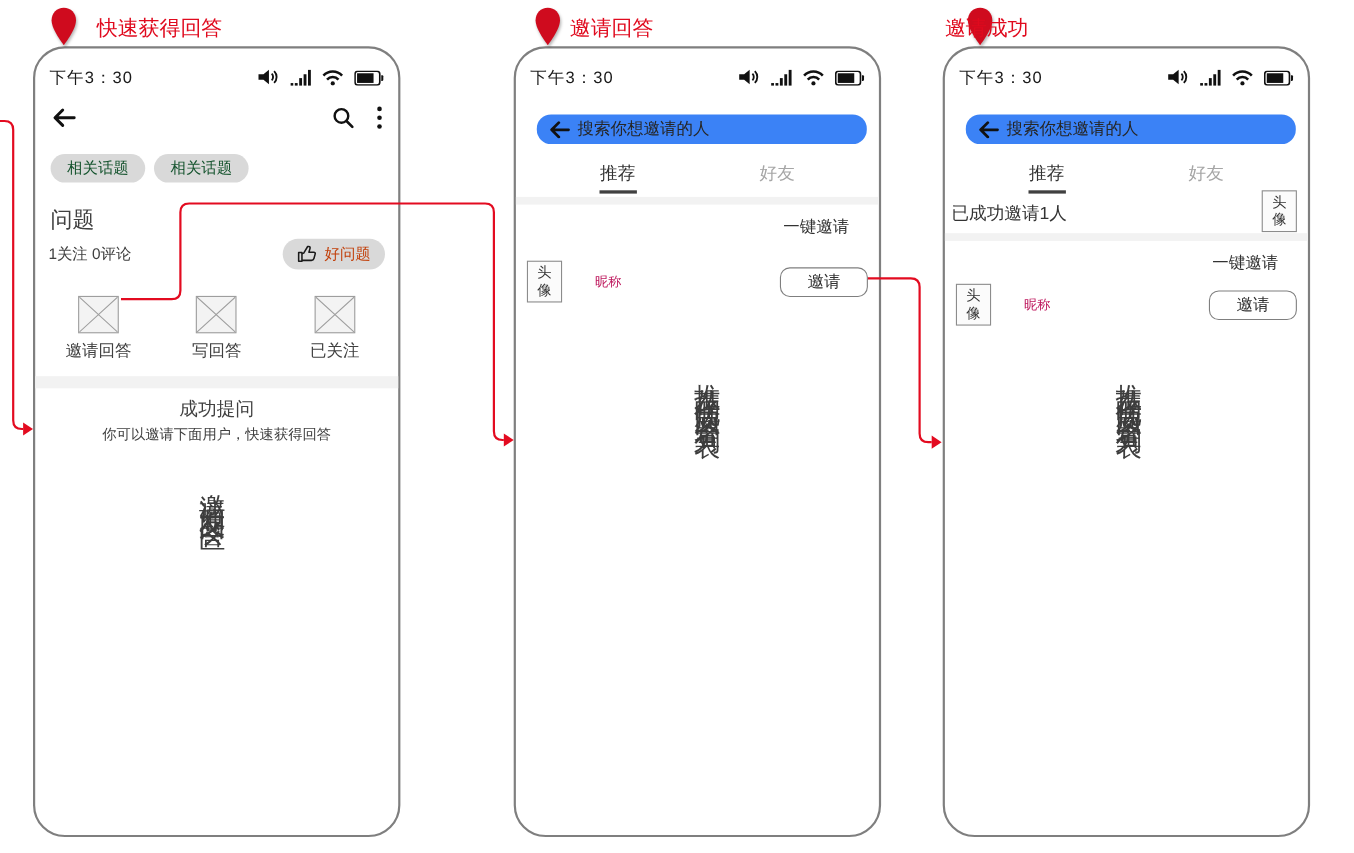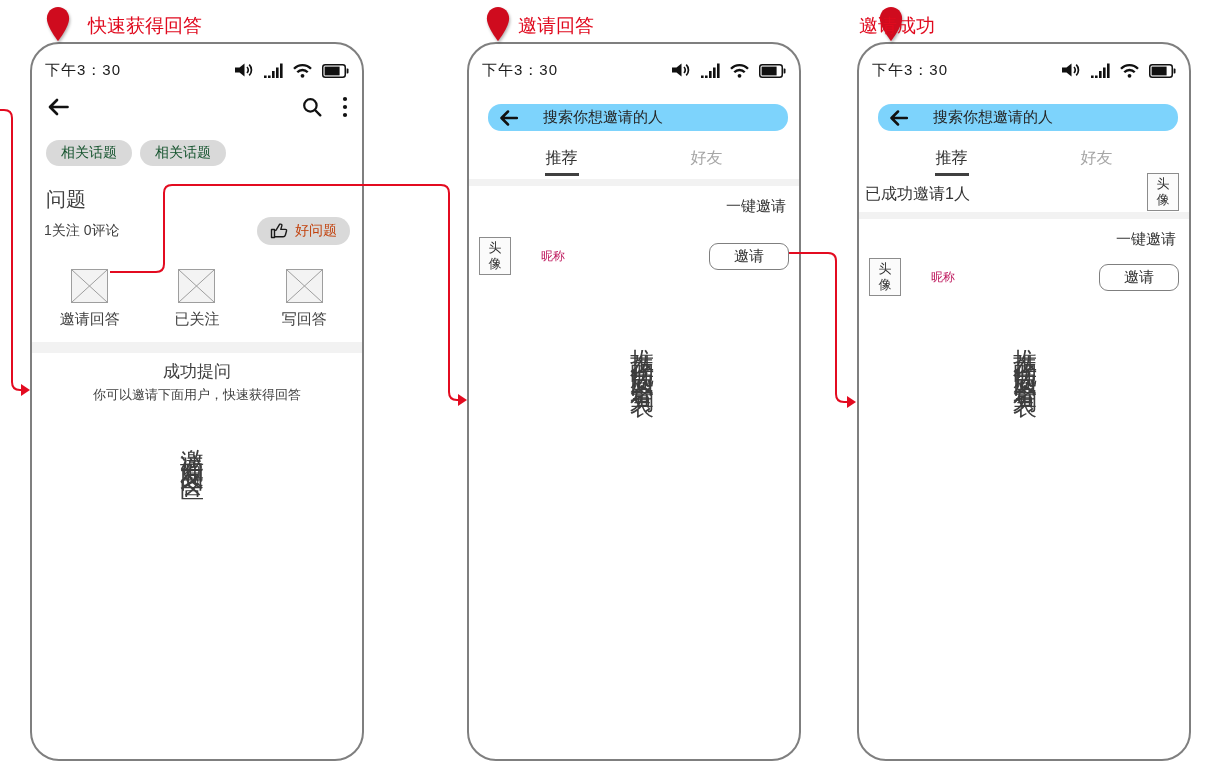--- a/index.html
+++ b/index.html
@@ -37,31 +37,31 @@
   .csub{margin-top:3px;text-align:center;font-size:13px;color:#404040;}
 
   .vnote{position:absolute;writing-mode:vertical-rl;text-orientation:upright;
          font-size:24px;color:#3d3d3d;letter-spacing:5px;line-height:1;
          transform:translateX(-50%);white-space:nowrap;}
   .vnote1{top:386px;left:160px;}
   .vnote2{top:286px;left:173px;}
   .vnote3{top:286px;left:166px;}
 
   
-  .searchbar{margin:20px 11px 0 19px;height:27px;background:#7dd3fc;border-radius:13px;
-             display:flex;align-items:center;gap:25px;padding:0 12px;cursor:pointer;}
+  .searchbar{margin:20px 11px 0 19px;height:27px;background:#3b82f6;border-radius:13px;
+             display:flex;align-items:center;gap:7px;padding:0 12px;cursor:pointer;}
   .searchbar span{font-size:15px;color:#262626;}
   .tabs{margin-top:17px;display:flex;padding:0 20px;}
   .tab{flex:1;text-align:center;font-size:16px;cursor:pointer;}
   .tab .tlabel{display:inline-block;text-align:right;}
   .tab.active{color:#333;}
   .tab.inactive{color:#a6a6a6;}
   .tabline{width:34px;height:3px;background:#404040;margin:4px auto 0 auto;}
   .band7{margin-top:3px;height:7px;background:#f2f2f2;}
-  .inviteall{padding:11px 13px 0 0;text-align:right;font-size:15px;color:#333;cursor:pointer;}
+  .inviteall{padding:11px 27px 0 0;text-align:right;font-size:15px;color:#333;cursor:pointer;}
   .listrow{margin:21px 10px 0 10px;display:flex;align-items:center;}
   .listrow3{margin-top:9px;}
   .avatarbox{width:32px;height:38px;box-sizing:border-box;border:1.5px solid #8c8c8c;background:#fbfbfb;
              padding:2px 3px 0 3px;font-size:13px;line-height:16px;text-align:center;color:#333;word-break:break-all;}
   .nick{margin-left:30px;font-size:12px;color:#be185d;}
   .lspacer{flex:1;}
   .invitebtn{width:80px;height:27px;box-sizing:border-box;border:1.5px solid #7f7f7f;border-radius:9px;background:#fff;
              display:flex;align-items:center;justify-content:center;font-size:15px;color:#333;cursor:pointer;}
   .successrow{position:relative;margin:3px 8px 0 6px;height:30px;display:flex;align-items:center;}
   .successtext{font-size:16px;color:#333;}
@@ -144,29 +144,29 @@
             </svg>
           </span>
         <span class="alabel">邀请回答</span>
       </div>
       <div class="action">
         <span class="imgbox">
             <svg viewBox="0 0 10 10" preserveAspectRatio="none">
               <path d="M0 0 L10 10 M10 0 L0 10" stroke="#9e9e9e" stroke-width="1" vector-effect="non-scaling-stroke"></path>
             </svg>
           </span>
-        <span class="alabel">已关注</span>
+        <span class="alabel">写回答</span>
       </div>
       <div class="action">
         <span class="imgbox">
             <svg viewBox="0 0 10 10" preserveAspectRatio="none">
               <path d="M0 0 L10 10 M10 0 L0 10" stroke="#9e9e9e" stroke-width="1" vector-effect="non-scaling-stroke"></path>
             </svg>
           </span>
-        <span class="alabel">写回答</span>
+        <span class="alabel">已关注</span>
       </div>
     </div>
     <div class="band"></div>
     <div class="ctitle">成功提问</div>
     <div class="csub">你可以邀请下面用户，快速获得回答</div>
     <div class="vnote vnote1">邀请知友回答区</div>
   </div>
 
   <div class="phone phone2">
     <div class="statusbar">

